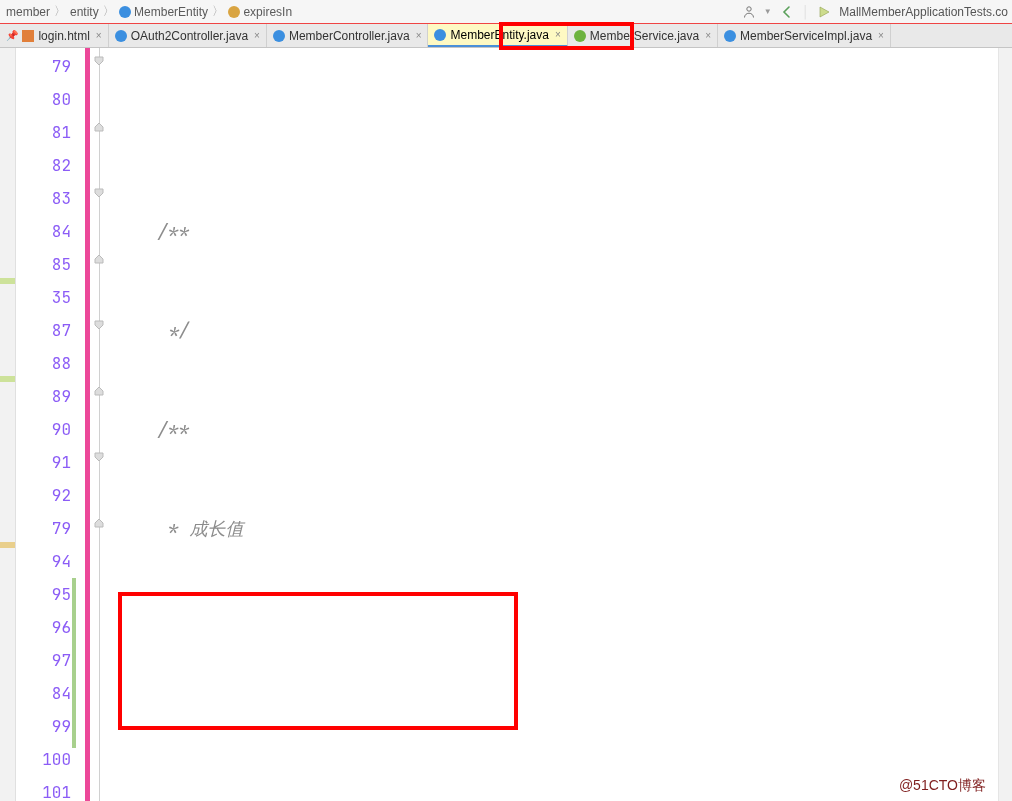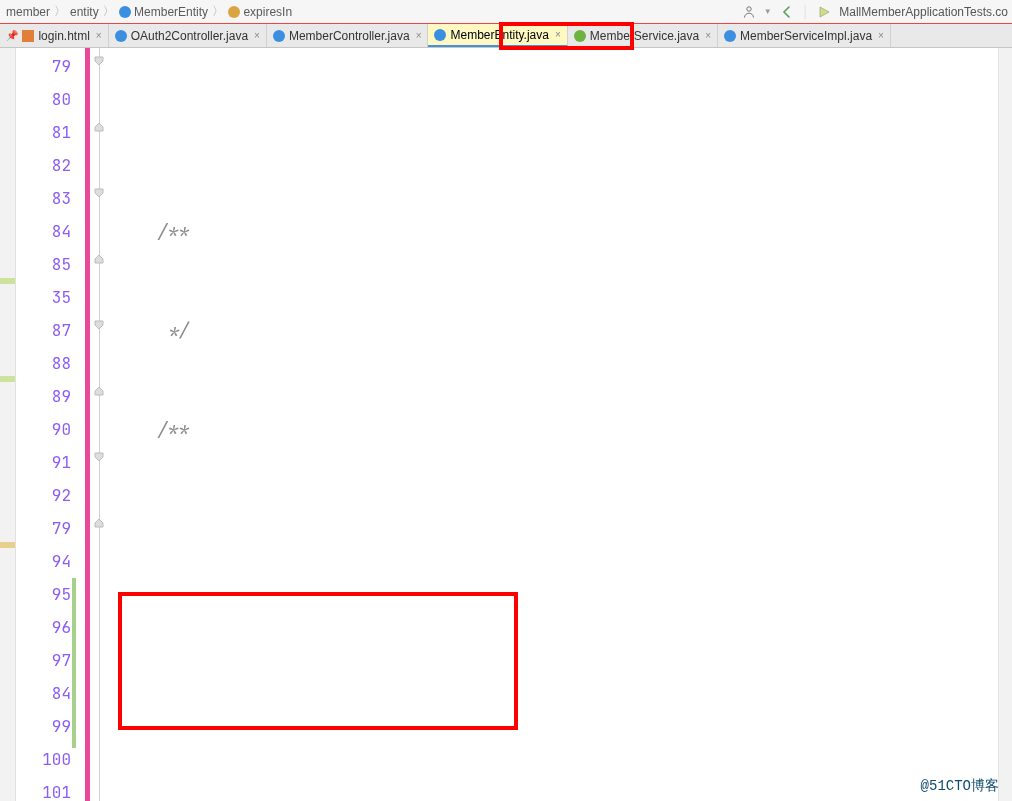--- a/index.html
+++ b/index.html
@@ -147,25 +147,24 @@
   }
 
   
   .c-blue   { width: 12px; height: 12px; border-radius: 50%; background: #3b8fe0; display:inline-block; }
   .c-green  { width: 12px; height: 12px; border-radius: 50%; background: #6db33f; display:inline-block; }
   .c-yellow { width: 12px; height: 12px; border-radius: 50%; background: #d9a441; display:inline-block; }
   .c-html   { width: 12px; height: 12px; background: #e17f3a; display:inline-block; }
 
   .watermark {
     position: absolute;
-    right: 13px; bottom: 6px;
-    color: #0c4a6e;
+    right: 26px; bottom: 6px;
+    color: #7f1d1d;
     font-size: 14px;
     pointer-events: none;
-    font-family: Liberation Mono, monospace;
   }
 </style>
 </head>
 <body>
 
 <div class="redbox1" style="top:22px; left:499px; width:135px; height:28px;"></div>
 
 <div class="topbar">
   <div class="breadcrumb">
     <span class="crumb">
@@ -316,20 +315,21 @@
     <div class="newbar" style="left:-18px; top:530px; height:170px;"></div>
   </div>
 
   <div class="code">
     
     <div class="redbox2" style="top:544px; left:8px; width:400px; height:138px;"></div>
 
     <div class="code-line">    <span class="cm">/**</span></div>
     <div class="code-line">    <span class="cm"> */</span></div>
     <div class="code-line">    <span class="cm">/**</span></div>
+    <div class="code-line">    <span class="cm"> * 成长值</span></div>
     
     
     
     
     
     
     
     
     
     

